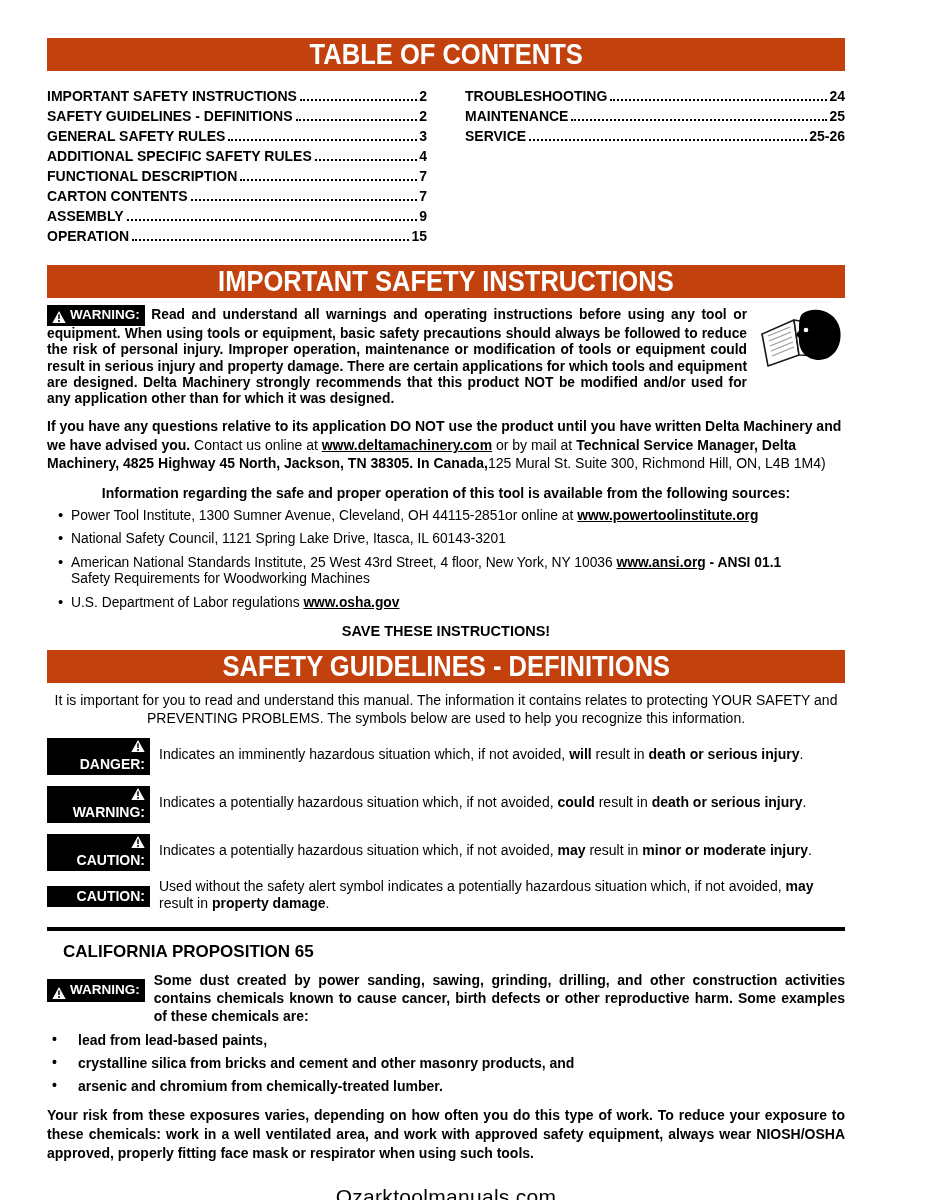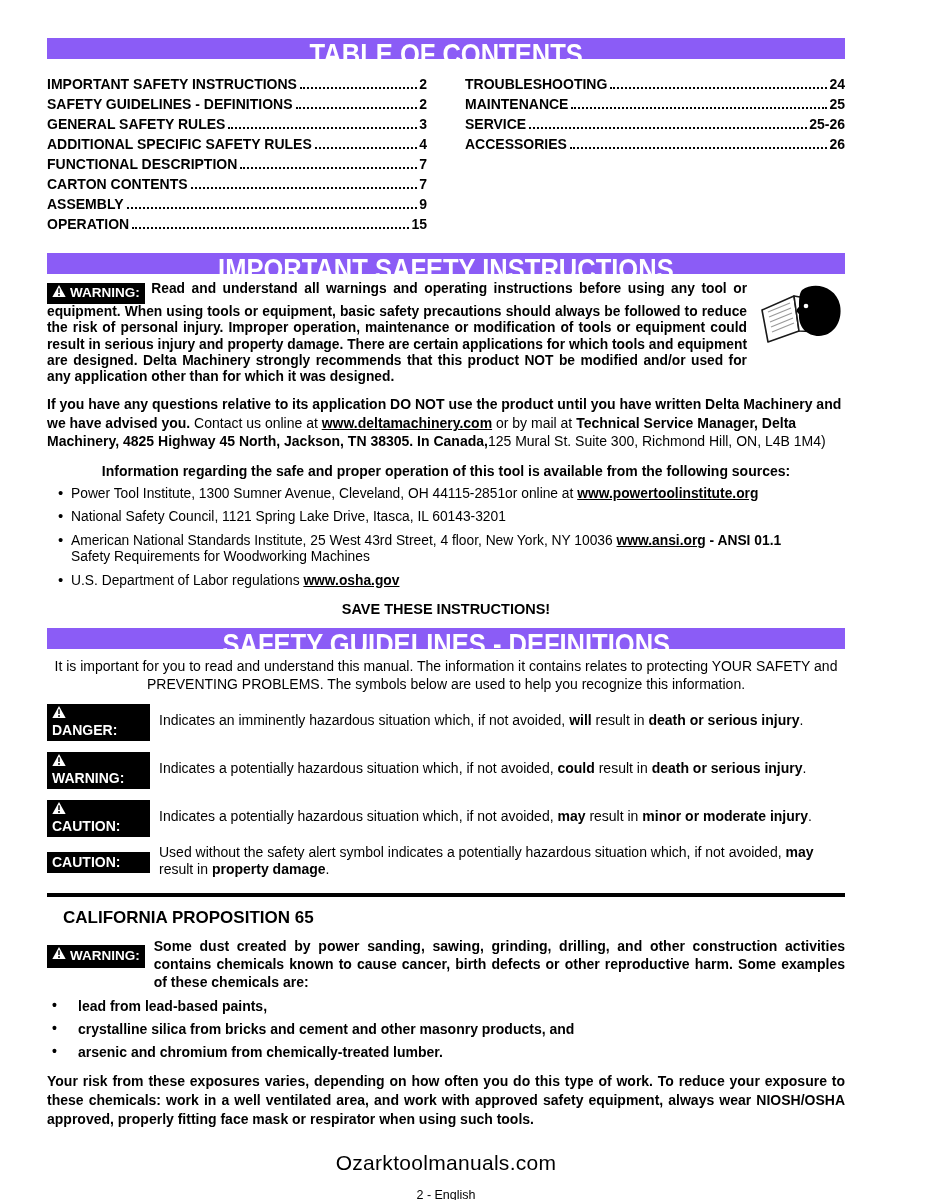--- a/index.html
+++ b/index.html
@@ -3,34 +3,34 @@
 <meta charset="utf-8">
 <style>
   html,body{margin:0;padding:0;}
   body{
     width:927px;height:1200px;overflow:hidden;background:#fff;color:#000;
     font-family:"Liberation Sans", sans-serif;
     -webkit-font-smoothing:antialiased;
   }
   .page{padding:38px 82px 0 47px;}
   .bar{
-    background:#8b5cf6;color:#fff;height:21px;line-height:33px;text-align:center;
+    background:#c2410c;color:#fff;height:33px;line-height:33px;text-align:center;
     font-weight:bold;overflow:hidden;
   }
   .bar .bar-text{display:inline-block;font-size:29px;transform:scaleX(0.88);transform-origin:center;letter-spacing:0px;white-space:nowrap;}
   
   .toc-cols{display:flex;gap:38px;margin-top:13px;}
   .toc-col{flex:1;min-width:0;}
   .toc-row{display:flex;align-items:flex-end;height:20px;font-weight:bold;font-size:14px;}
   .toc-label{white-space:nowrap;}
   .leader{flex:1;border-bottom:2px dotted #000;margin:0 2px 3px 3px;min-width:8px;}
   .toc-page{white-space:nowrap;}
   
   .badge{
-    display:inline-flex;align-items:flex-start;justify-content:center;gap:4px;
+    display:inline-flex;align-items:flex-end;justify-content:center;gap:4px;
     background:#000;color:#fff;font-weight:bold;font-size:13.5px;
     padding:2px 5px 3px;box-sizing:border-box;vertical-align:-4px;
   }
   .badge svg{display:block;}
   .def-badge{width:103px;font-size:14px;flex-direction:column;}
   
   .isi-bar{margin-top:21px;}
   .warn-para{margin:7px 0 0;font-weight:bold;font-size:13.8px;line-height:16.2px;text-align:justify;}
   .float-icon{float:right;width:90px;height:68px;margin:2px 0 2px 8px;}
   .questions{margin:10px 0 0;font-size:14px;line-height:18.5px;}
@@ -121,25 +121,20 @@
         </div>
       <div class="toc-row">
           <span class="toc-label">MAINTENANCE</span>
           <span class="leader"></span>
           <span class="toc-page">25</span>
         </div>
       <div class="toc-row">
           <span class="toc-label">SERVICE</span>
           <span class="leader"></span>
           <span class="toc-page">25-26</span>
-        </div>
-      <div class="toc-row">
-          <span class="toc-label">ACCESSORIES</span>
-          <span class="leader"></span>
-          <span class="toc-page">26</span>
         </div>
     </div>
   </div>
 
   <div class="bar isi-bar">
     <span class="bar-text">IMPORTANT SAFETY INSTRUCTIONS</span>
   </div>
 
   <p class="warn-para">
     <span class="float-icon">

